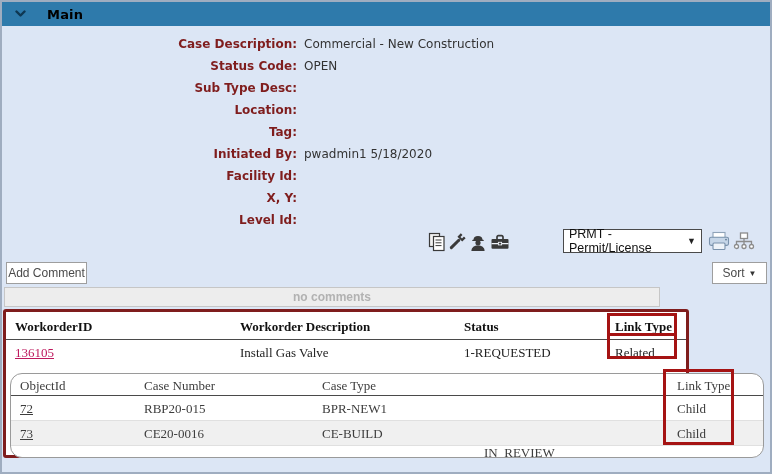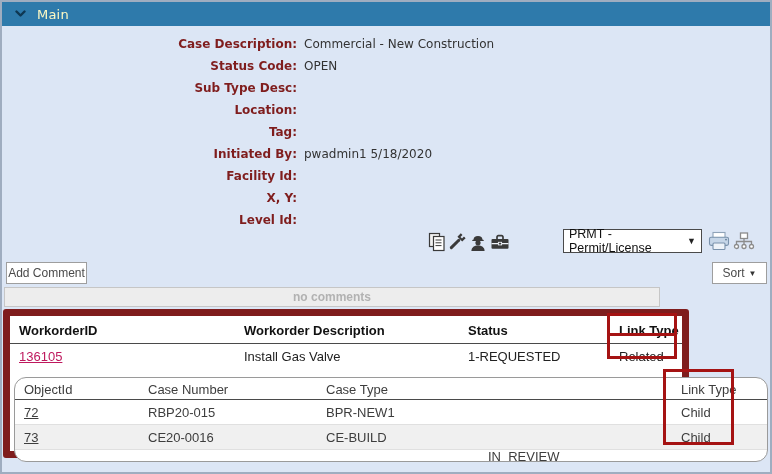--- a/index.html
+++ b/index.html
@@ -8,22 +8,22 @@
     position:relative; width:772px; height:474px;
     border:2px solid #9fadc0; background:#dce6f5; overflow:hidden;
   }
   
   .section-header {
     position:absolute; left:0; top:0; width:768px; height:24px;
     background:#2e7aab; display:flex; align-items:center;
   }
   .chevron { margin-left:13px; display:flex; align-items:center; cursor:pointer; }
   .section-title {
-    margin-left:11px; font-family:"DejaVu Sans", sans-serif;
-    font-weight:normal; font-size:13px; color:#fef9c3; letter-spacing:0.2px;
+    margin-left:21px; font-family:"DejaVu Sans", sans-serif;
+    font-weight:bold; font-size:13px; color:#000000; letter-spacing:0.2px;
   }
   
   .form-rows { position:absolute; left:0; top:31px; width:768px; }
   .form-row { height:22px; display:flex; align-items:center; }
   .form-label {
     width:295px; text-align:right; font-family:"DejaVu Sans", sans-serif;
     font-weight:bold; font-size:12px; color:#7f1d1d;
   }
   .form-value {
     margin-left:7px; font-family:"DejaVu Sans", sans-serif;
@@ -56,21 +56,21 @@
   .btn-sort .caret { font-size:8px; color:#333; }
   
   .no-comments {
     position:absolute; left:2px; top:285px; width:656px; height:20px;
     background:#ededed; border:1px solid #c6c6c6; text-align:center;
     line-height:18px; font-weight:bold; font-size:12px; color:#b2b2b2;
   }
   
   .tables-outer {
     position:absolute; left:1px; top:307px; width:686px; height:149px;
-    background:#fff; border:7px solid #7f1d1d; border-radius:3px;
+    background:#fff; border:3px solid #7f1d1d; border-radius:3px;font-family:Liberation Serif, serif;
   }
   .wo-header { position:relative; height:28px; border-bottom:1px solid #4a4a4a; }
   .wo-header span {
     position:absolute; top:7px; font-weight:bold; font-size:13px; color:#111;
   }
   .wo-row { position:relative; height:25px; }
   .wo-row span { position:absolute; top:5px; font-size:13px; color:#222; }
   .col-wo-1 { left:9px; }  .col-wo-2 { left:234px; }
   .col-wo-3 { left:458px; } .col-wo-4 { left:609px; }
   a.wo-link { color:#be185d; text-decoration:underline; cursor:pointer; }

